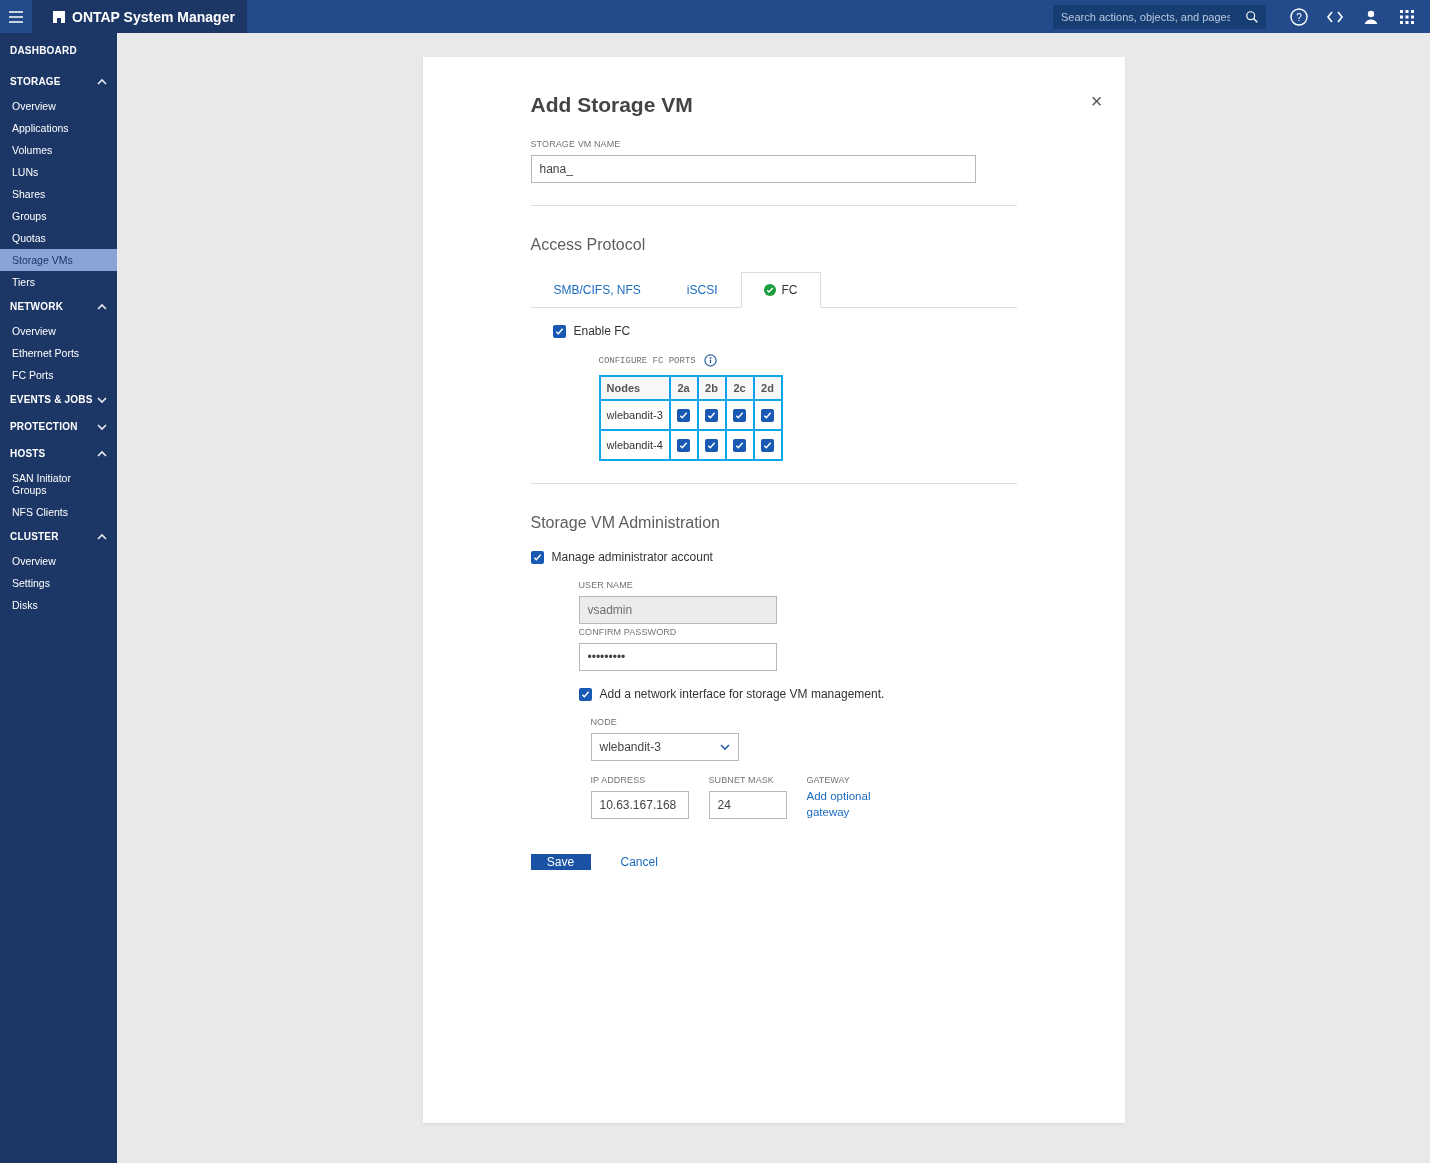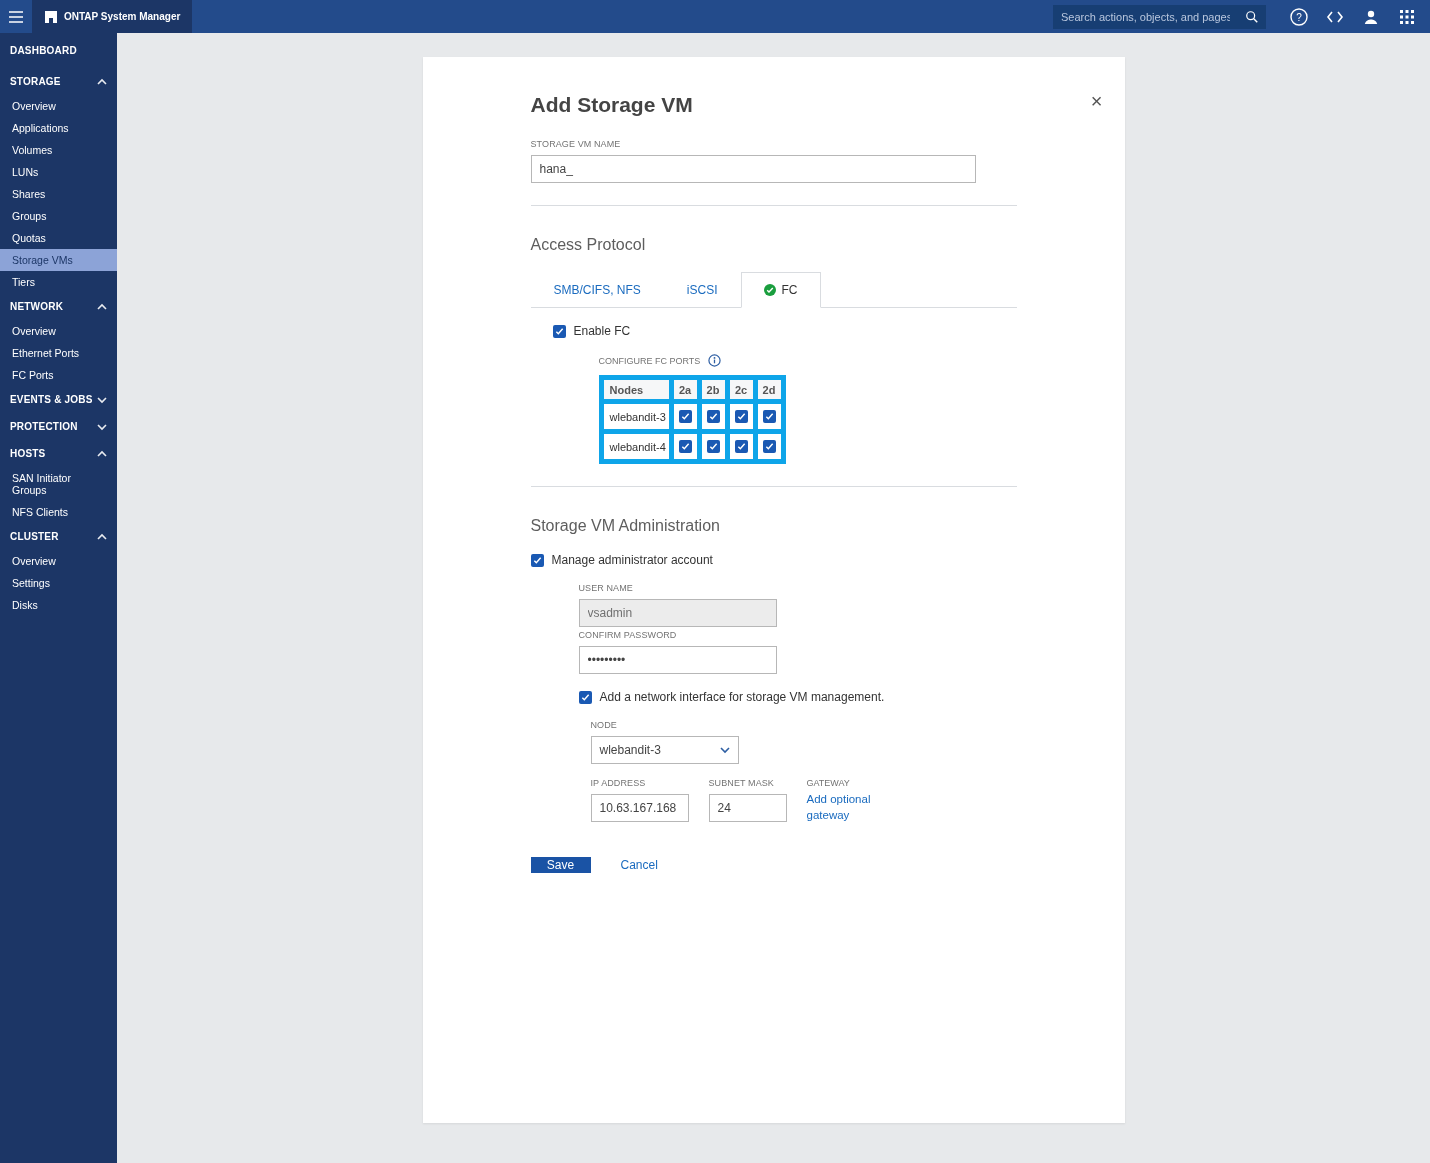--- a/index.html
+++ b/index.html
@@ -20,21 +20,21 @@
     --green:#1A9E3E;
     --input-border:#B7B7B7;
     --search-bg:#173E73;
   }
   *{box-sizing:border-box;}
   html,body{margin:0;padding:0;font-family:Arial,Helvetica,sans-serif;background:var(--page-bg);color:var(--text);font-size:12px;}
   
   .topbar{height:33px;background:var(--top-blue);display:flex;align-items:center;color:#fff;}
   .hamburger{width:32px;height:33px;display:flex;align-items:center;justify-content:center;background:var(--top-blue);cursor:pointer;}
   .hamburger svg{width:16px;height:16px;}
-  .brand-box{height:33px;background:var(--dark-blue);display:flex;align-items:center;padding:0 12px 0 12px;font-weight:600;font-size:10px;}
+  .brand-box{height:33px;background:var(--dark-blue);display:flex;align-items:center;padding:0 12px 0 20px;font-weight:600;font-size:14px;}
   .brand-box svg{margin-right:6px;}
   .top-spacer{flex:1;}
   .search-wrap{display:flex;align-items:center;margin-left:auto;}
   .search-input{width:185px;height:24px;background:var(--search-bg);border:none;color:#fff;padding:0 8px;font-size:11px;outline:none;}
   .search-input::placeholder{color:#B9C7DE;font-style:normal;}
   .search-btn{width:28px;height:24px;background:var(--search-bg);display:flex;align-items:center;justify-content:center;cursor:pointer;}
   .search-btn svg{width:14px;height:14px;}
   .top-right{display:flex;align-items:center;gap:18px;margin-left:auto;padding:0 14px 0 24px;}
   .top-icon{width:18px;height:18px;cursor:pointer;display:flex;align-items:center;justify-content:center;}
   
@@ -62,24 +62,24 @@
   .tab .ok-dot{width:12px;height:12px;}
   
   .check-row{display:flex;align-items:center;gap:8px;margin:16px 0;}
   .chk{width:13px;height:13px;background:var(--checkbox);border-radius:2px;display:flex;align-items:center;justify-content:center;cursor:pointer;}
   .chk svg{width:9px;height:9px;}
   .indent-1{padding-left:22px;}
   .indent-2{padding-left:68px;}
   .indent-admin{padding-left:48px;}
   .indent-mgmt{padding-left:60px;}
   
-  .fcports-label{font-size:9px;color:var(--label-grey);margin:6px 0 8px;display:flex;align-items:center;gap:8px;text-transform:uppercase;}
+  .fcports-label{font-size:9px;color:var(--label-grey);margin:6px 0 8px;display:flex;align-items:center;gap:8px;text-transform:uppercase;font-family:Liberation Mono, monospace;}
   .info-icon{width:13px;height:13px;color:#2E5FA3;cursor:pointer;}
   table.ports{border-collapse:collapse;font-size:11px;}
-  table.ports th,table.ports td{border:5px solid #0ea5e9;padding:0;text-align:center;}
+  table.ports th,table.ports td{border:2px solid #0ea5e9;padding:0;text-align:center;}
   table.ports th{background:#F6F7F8;font-weight:700;color:#555;height:24px;}
   table.ports th.nodes{text-align:left;padding-left:6px;width:70px;}
   table.ports th.port{width:28px;}
   table.ports td{height:30px;}
   table.ports td.name{text-align:left;padding-left:6px;color:#333;}
   
   .admin-field{width:198px;margin-bottom:3px;}
   
   .select{height:28px;border:1px solid var(--input-border);width:148px;display:flex;align-items:center;justify-content:space-between;padding:0 8px;cursor:pointer;font-size:12px;color:#444;}
   .select svg{width:10px;height:10px;color:#2E5FA3;}

